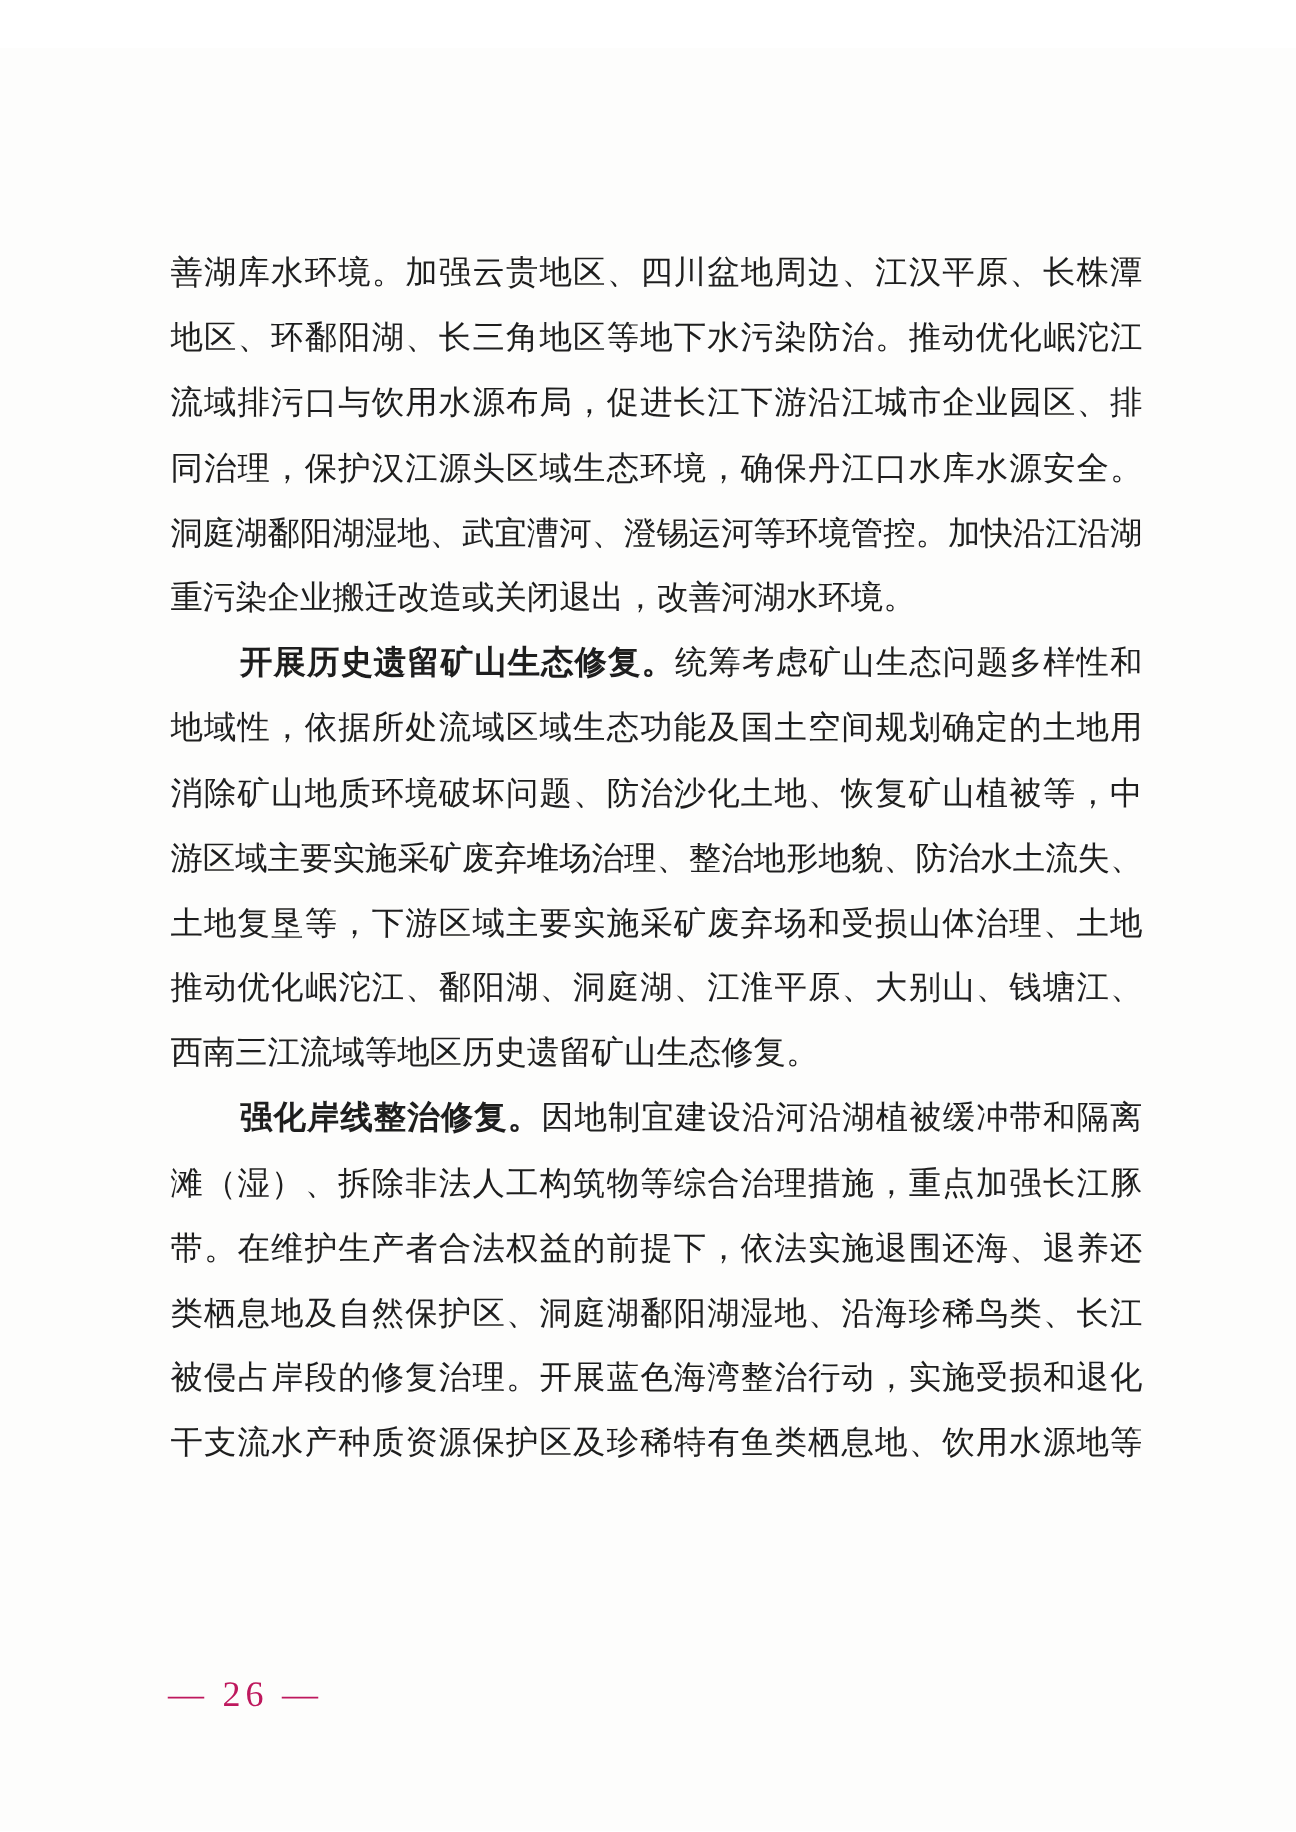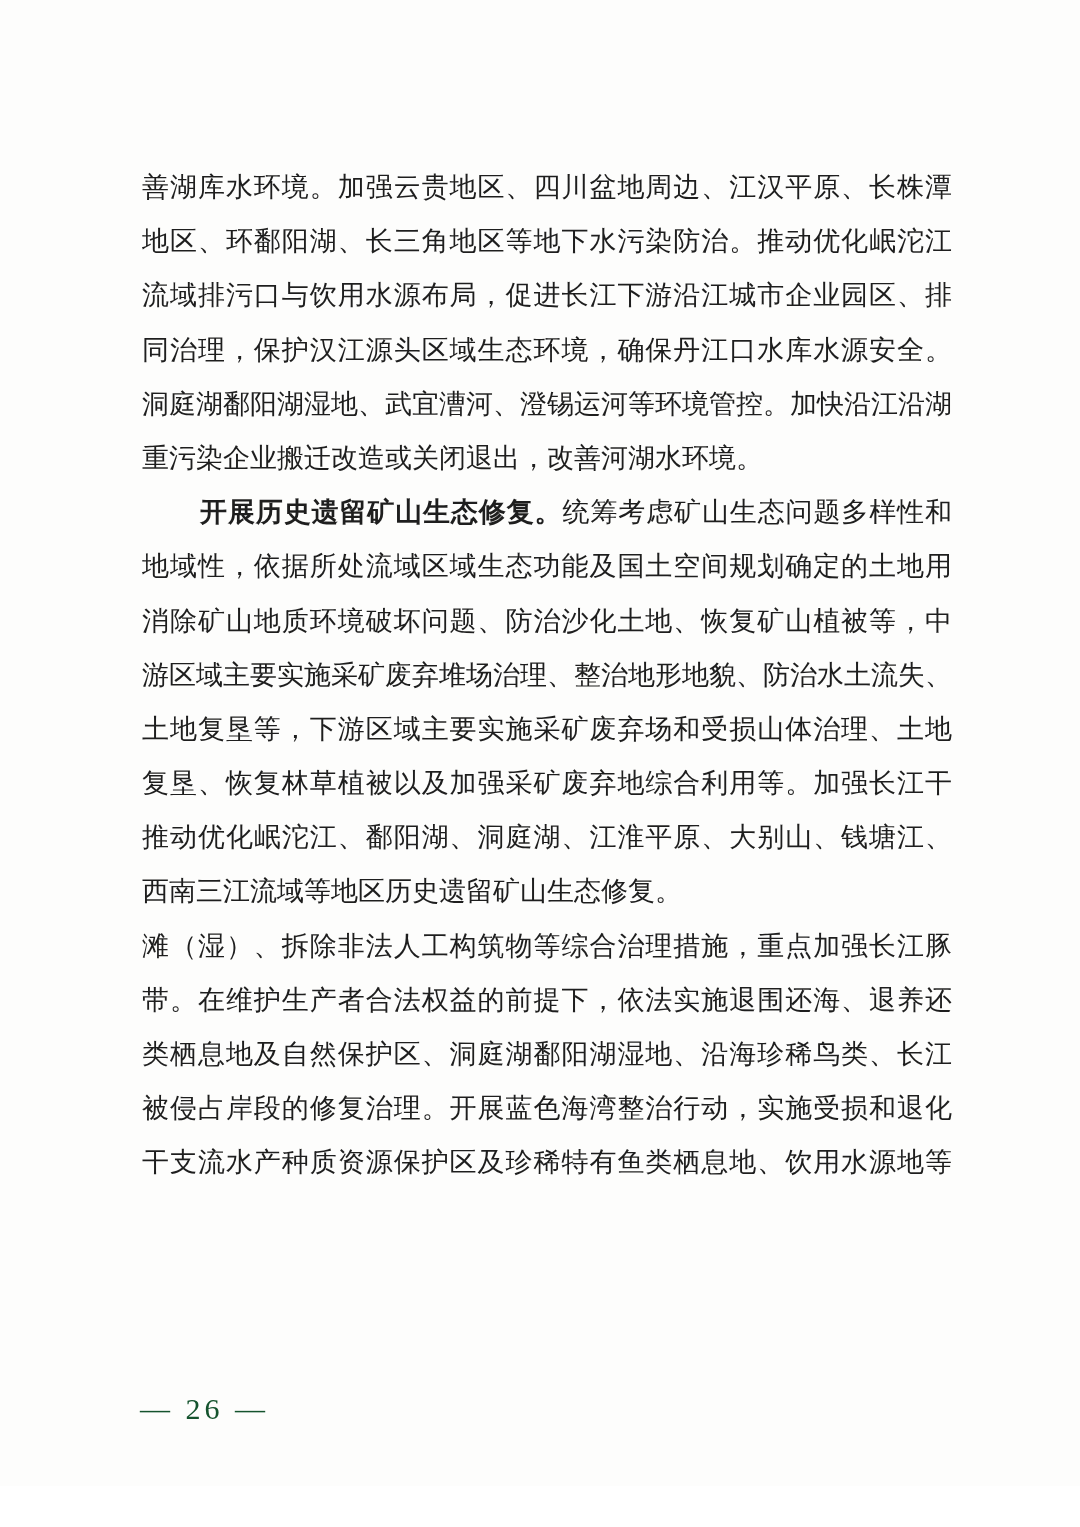--- a/index.html
+++ b/index.html
@@ -8,20 +8,21 @@
     background: #ffffff;
   }
   .page {
     position: relative;
     width: 1080px;
     height: 1486px;
     background: #fdfdfc;
     font-family: "Liberation Serif", "DejaVu Serif", serif;
     color: #1e1e1e;
     overflow: hidden;
+    margin-top: 40px;
   }
   .textblock {
     position: absolute;
     left: 142px;
     top: 160px;
     width: 810px;
     font-size: 27px;
     line-height: 54.2px;
   }
   .line {
@@ -36,45 +37,45 @@
   }
   .line.indent {
     text-indent: 58px;
   }
   .lead {
     font-weight: 700;
   }
   .footer {
     position: absolute;
     left: 140px;
-    top: 1392px;
+    top: 1356px;
     font-size: 30px;
     letter-spacing: 4px;
-    color: #14532d;
+    color: #be185d;
   }
 </style>
 </head>
 <body>
 
 <div class="page">
   <div class="textblock" id="textblock">
       <div class="line">善湖库水环境。加强云贵地区、四川盆地周边、江汉平原、长株潭</div>
       <div class="line">地区、环鄱阳湖、长三角地区等地下水污染防治。推动优化岷沱江</div>
       <div class="line">流域排污口与饮用水源布局，促进长江下游沿江城市企业园区、排</div>
       <div class="line">同治理，保护汉江源头区域生态环境，确保丹江口水库水源安全。</div>
       <div class="line">洞庭湖鄱阳湖湿地、武宜漕河、澄锡运河等环境管控。加快沿江沿湖</div>
       <div class="line last">重污染企业搬迁改造或关闭退出，改善河湖水环境。</div>
       <div class="line indent"><span class="lead">开展历史遗留矿山生态修复。</span>统筹考虑矿山生态问题多样性和</div>
       <div class="line">地域性，依据所处流域区域生态功能及国土空间规划确定的土地用</div>
       <div class="line">消除矿山地质环境破坏问题、防治沙化土地、恢复矿山植被等，中</div>
       <div class="line">游区域主要实施采矿废弃堆场治理、整治地形地貌、防治水土流失、</div>
       <div class="line">土地复垦等，下游区域主要实施采矿废弃场和受损山体治理、土地</div>
-      <div class="line">复垦、恢复林草植被以及加强采矿废弃地综合利用等。加强长江干</div>
       <div class="line">推动优化岷沱江、鄱阳湖、洞庭湖、江淮平原、大别山、钱塘江、</div>
       <div class="line last">西南三江流域等地区历史遗留矿山生态修复。</div>
+      <div class="line indent"><span class="lead">强化岸线整治修复。</span>因地制宜建设沿河沿湖植被缓冲带和隔离</div>
       <div class="line">滩（湿）、拆除非法人工构筑物等综合治理措施，重点加强长江豚</div>
       <div class="line">带。在维护生产者合法权益的前提下，依法实施退围还海、退养还</div>
       <div class="line">类栖息地及自然保护区、洞庭湖鄱阳湖湿地、沿海珍稀鸟类、长江</div>
       <div class="line">被侵占岸段的修复治理。开展蓝色海湾整治行动，实施受损和退化</div>
       <div class="line">干支流水产种质资源保护区及珍稀特有鱼类栖息地、饮用水源地等</div>
     </div>
   <div class="footer">— 26 —</div>
 </div>
 
 </body></html>

